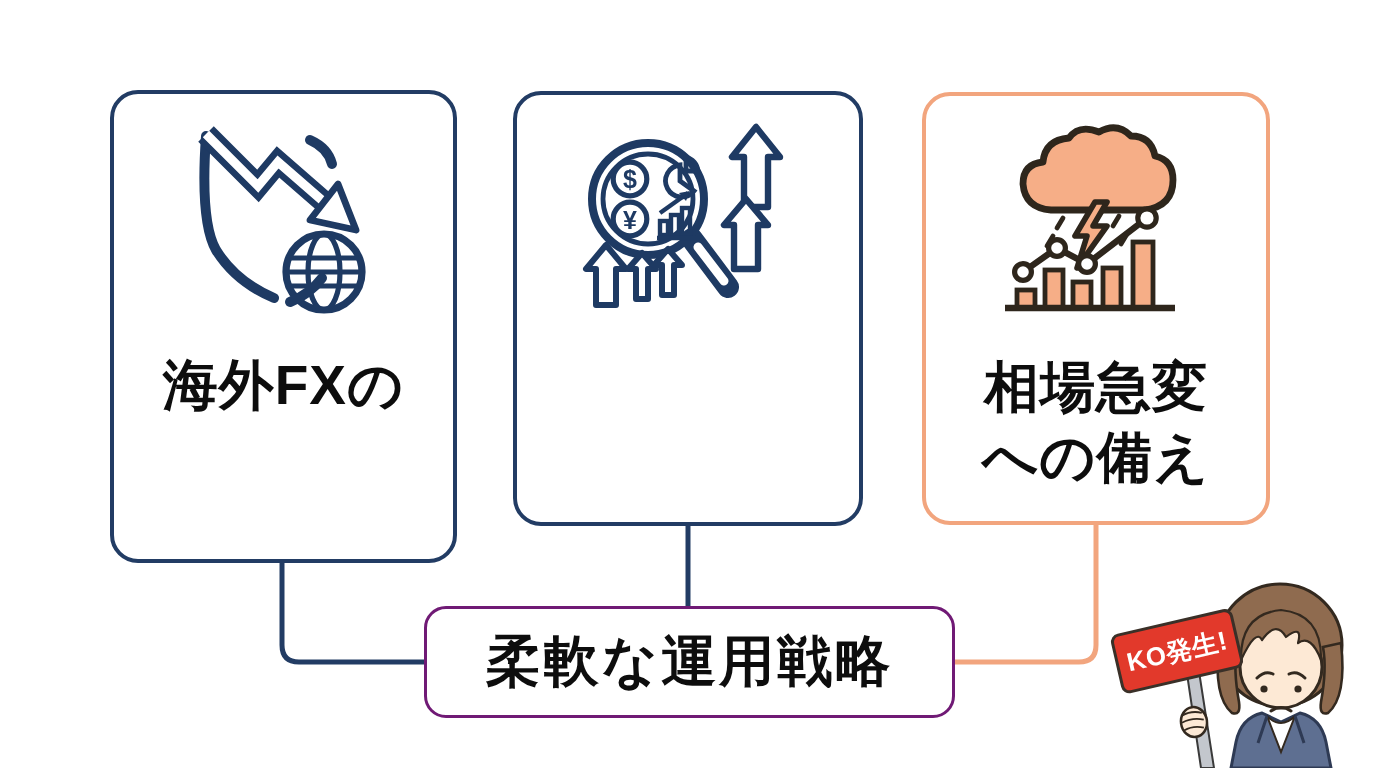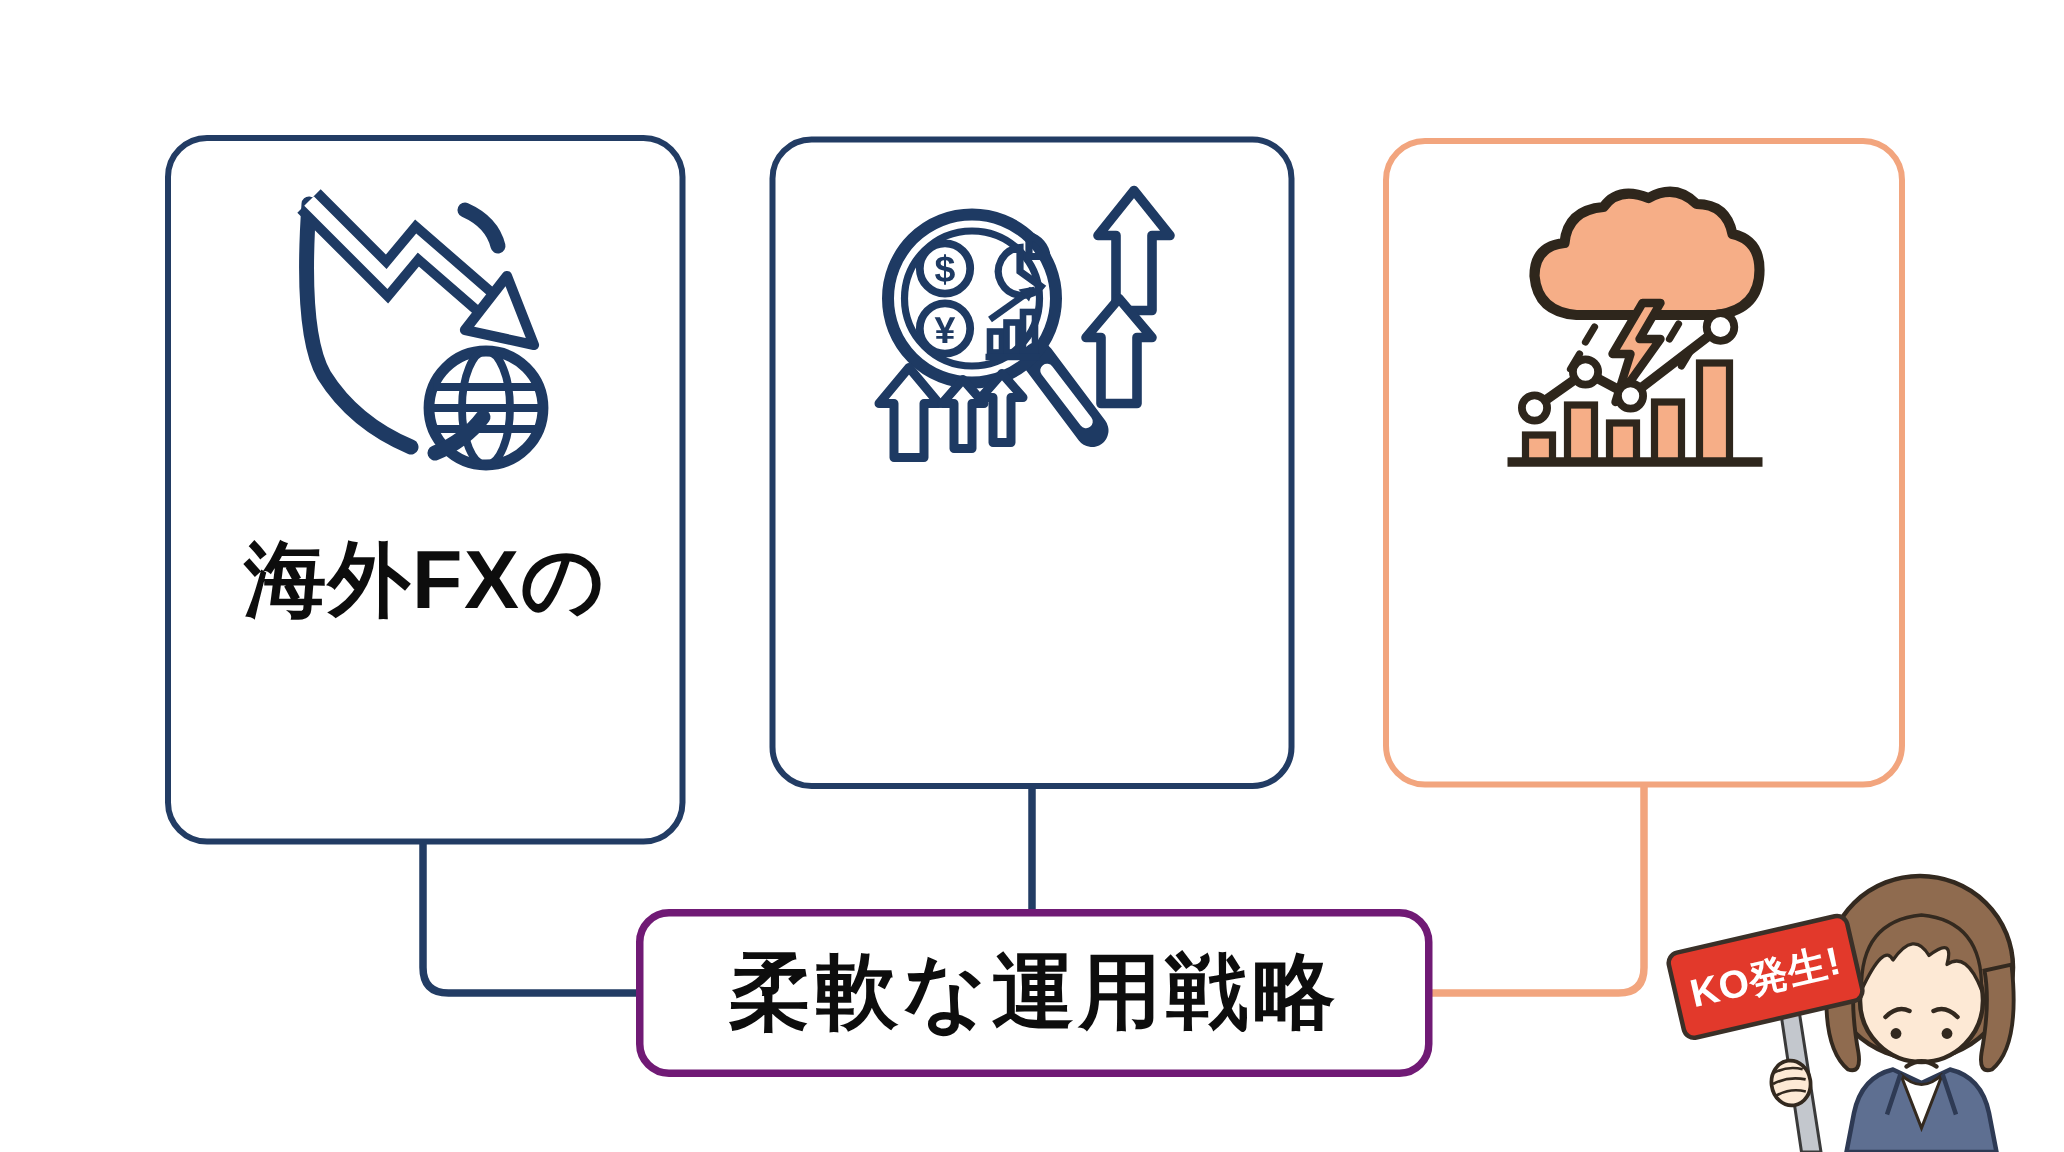--- a/index.html
+++ b/index.html
@@ -14,21 +14,21 @@
   }
   .card.orange{border-color:#f2a57e;}
   .card-icon{margin-top:24px;flex:0 0 auto;}
   .card-title{
     margin:30px 0 0 0;text-align:center;font-size:55px;line-height:1.28;font-weight:900;
     color:#0d0d0d;letter-spacing:1px;
   }
   .card-title span{display:block;}
   .summary-box{
     position:absolute;left:424px;top:606px;width:531px;height:112px;box-sizing:border-box;
-    background:#ffffff;border:5px solid #701a75;border-radius:22px;z-index:1;
+    background:#ffffff;border:3px solid #701a75;border-radius:22px;z-index:1;
     display:flex;align-items:center;justify-content:center;
   }
   .summary-label{
     font-size:55px;font-weight:900;color:#0d0d0d;letter-spacing:3px;white-space:nowrap;
   }
   .character{position:absolute;left:1090px;top:545px;z-index:2;}
 </style>
 </head>
 <body>
 
@@ -149,20 +149,22 @@
           <rect x="13" y="85" width="9" height="9"></rect>
           <rect x="27" y="75" width="9" height="19"></rect>
           <rect x="41" y="81" width="9" height="13"></rect>
           <rect x="56" y="74" width="9" height="20"></rect>
           <rect x="71" y="61" width="10" height="33"></rect>
           <line x1="7" y1="94" x2="92" y2="94" stroke-width="3.2"></line>
         </g>
       </svg>
     </div>
     <h2 class="card-title">
+      <span>相場急変</span>
+      <span>への備え</span>
     </h2>
   </section>
 
   <section class="summary-box">
     <span class="summary-label">柔軟な運用戦略</span>
   </section>
 
   <svg class="character" width="286" height="223" viewBox="0 0 286 223">
 
     <g>

